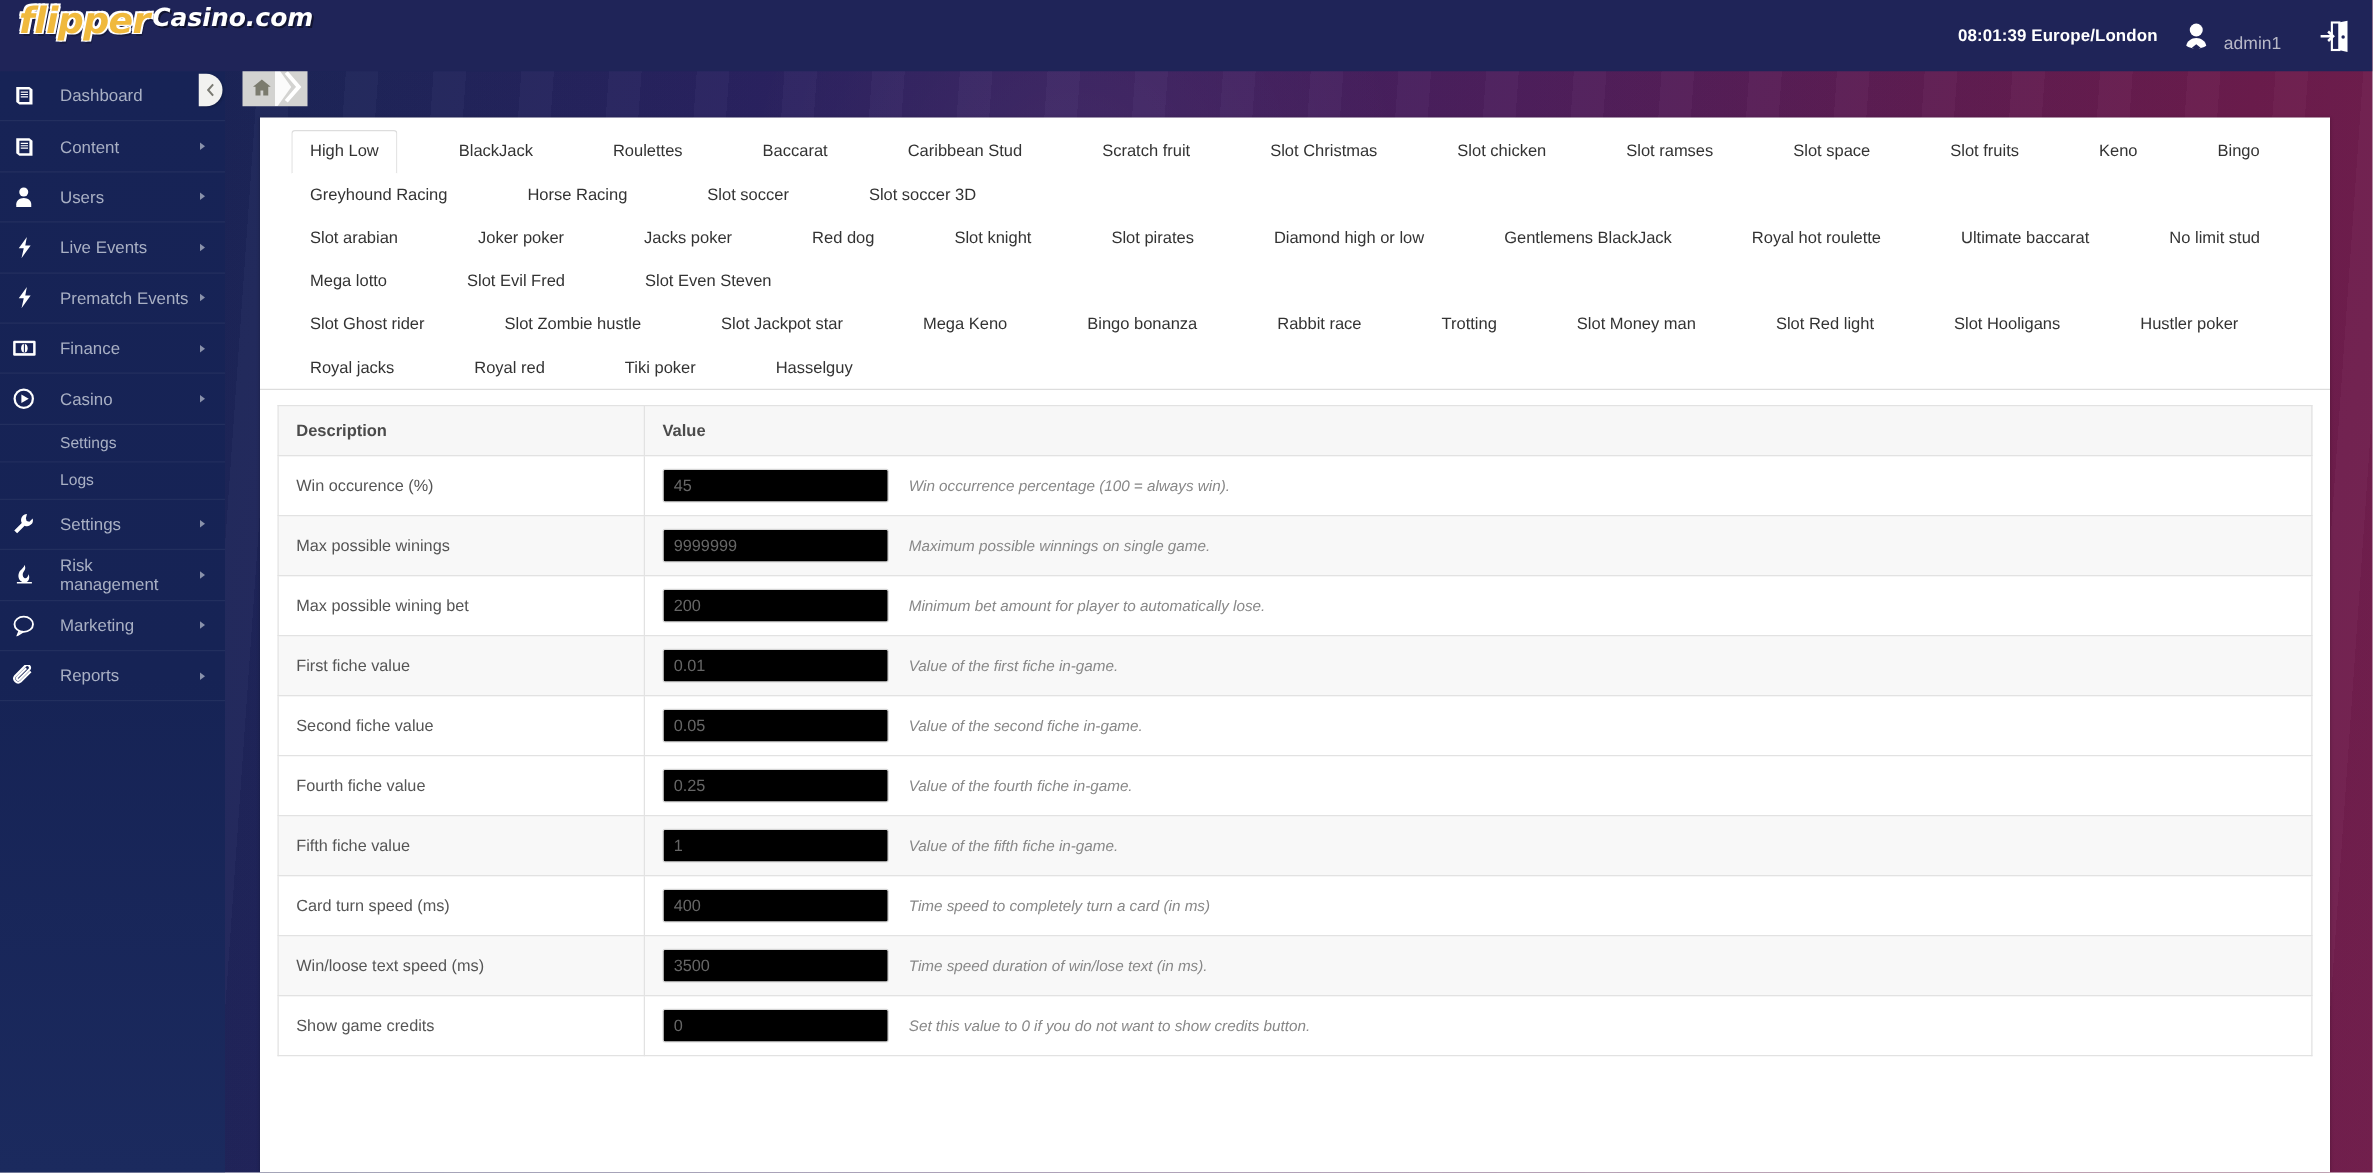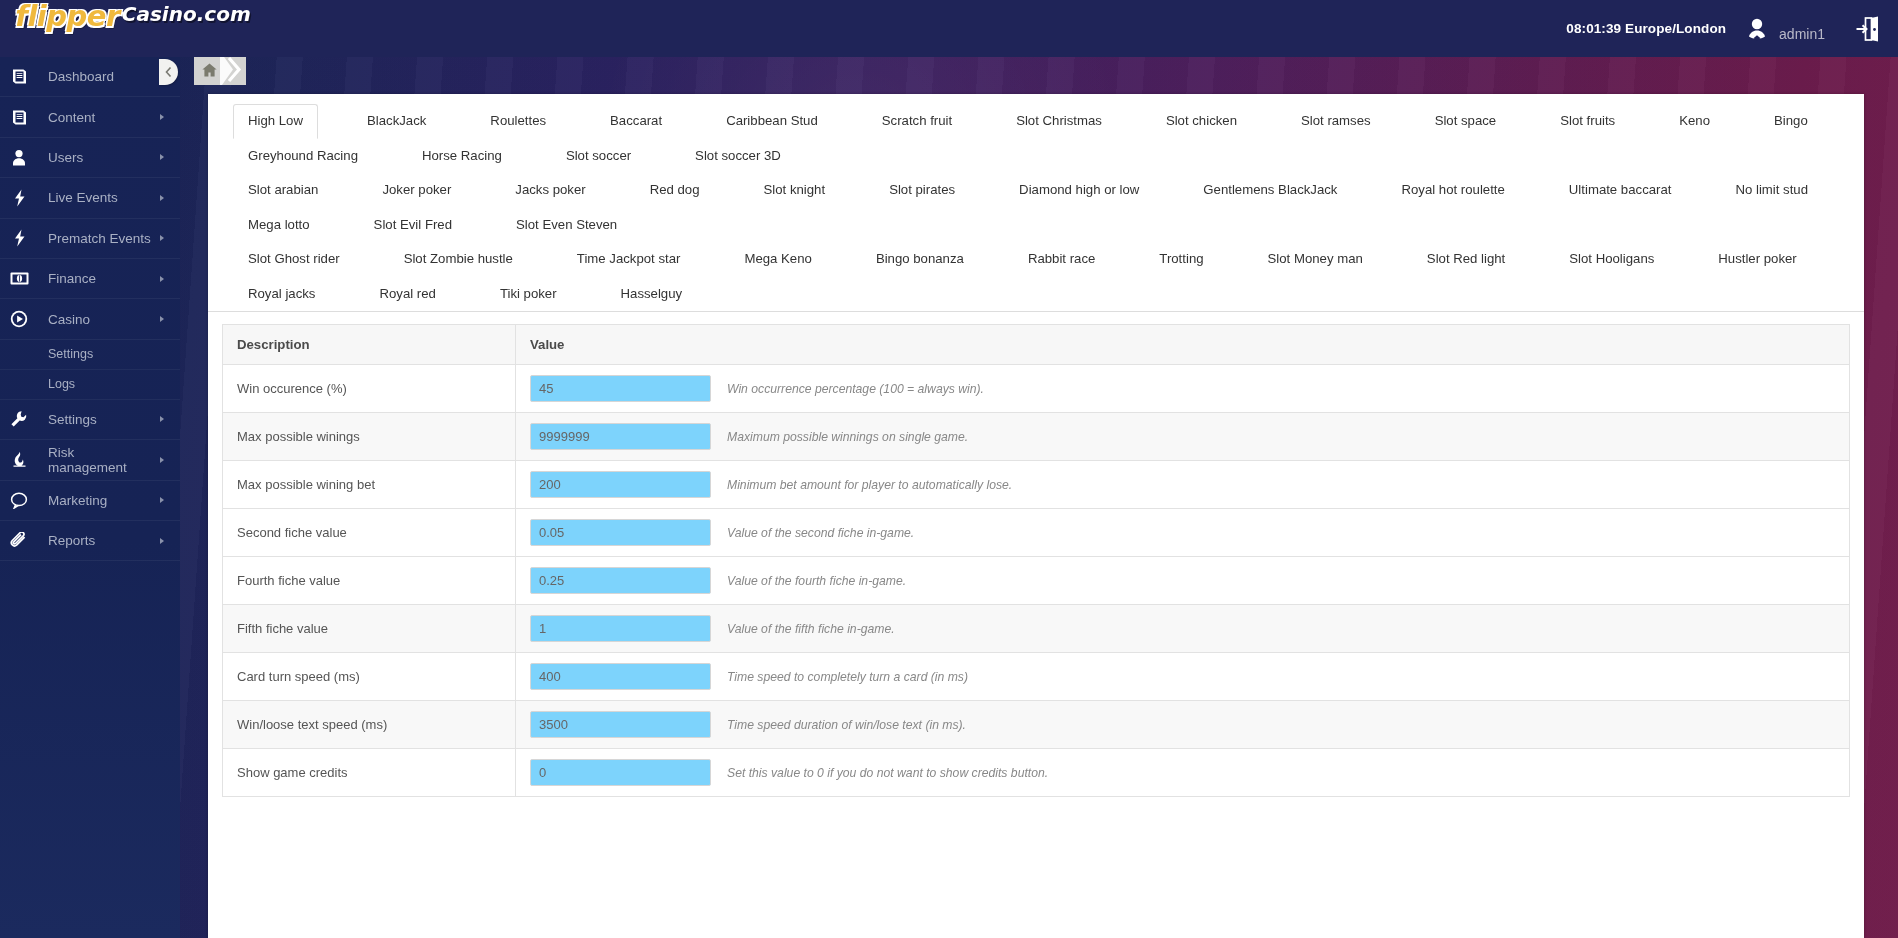--- a/index.html
+++ b/index.html
@@ -159,21 +159,21 @@
   }
   table.settings tr.alt td { background: #f8f8f8; }
   table.settings td.desc { width: 293px; }
   table.settings td.val { padding: 10px 14px; }
   .valrow { display: flex; align-items: center; }
   .valrow input {
     width: 181px; height: 27px;
     border: 1px solid #d6d6d6; border-radius: 2px;
     padding: 2px 8px; font-size: 13px; color: #666666;
     font-family: "Liberation Sans", sans-serif;
-    background: #7dd3fc;
+    background: #000000;
   }
   .hint {
     font-size: 12.2px; color: #888888; font-style: italic;
     margin-left: 16px; white-space: nowrap;
   }
 </style>
 </head>
 <body>
 
 <div class="bg-texture"></div>
@@ -417,21 +417,21 @@
         <div class="tab">Royal hot roulette</div>
         <div class="tab">Ultimate baccarat</div>
         <div class="tab">No limit stud</div>
         <div class="tab">Mega lotto</div>
         <div class="tab">Slot Evil Fred</div>
         <div class="tab">Slot Even Steven</div>
       </div>
     <div class="tabrow">
         <div class="tab">Slot Ghost rider</div>
         <div class="tab">Slot Zombie hustle</div>
-        <div class="tab">Time Jackpot star</div>
+        <div class="tab">Slot Jackpot star</div>
         <div class="tab">Mega Keno</div>
         <div class="tab">Bingo bonanza</div>
         <div class="tab">Rabbit race</div>
         <div class="tab">Trotting</div>
         <div class="tab">Slot Money man</div>
         <div class="tab">Slot Red light</div>
         <div class="tab">Slot Hooligans</div>
         <div class="tab">Hustler poker</div>
         <div class="tab">Royal jacks</div>
         <div class="tab">Royal red</div>
@@ -469,20 +469,29 @@
           </tr>
           <tr>
             <td class="desc">Max possible wining bet</td>
             <td class="val">
               <div class="valrow">
                 <input type="text" value="200" style="">
                 <span class="hint">Minimum bet amount for player to automatically lose.</span>
               </div>
             </td>
           </tr>
+          <tr class="alt">
+            <td class="desc">First fiche value</td>
+            <td class="val">
+              <div class="valrow">
+                <input type="text" value="0.01" style="">
+                <span class="hint">Value of the first fiche in-game.</span>
+              </div>
+            </td>
+          </tr>
           <tr>
             <td class="desc">Second fiche value</td>
             <td class="val">
               <div class="valrow">
                 <input type="text" value="0.05" style="">
                 <span class="hint">Value of the second fiche in-game.</span>
               </div>
             </td>
           </tr>
           <tr>

